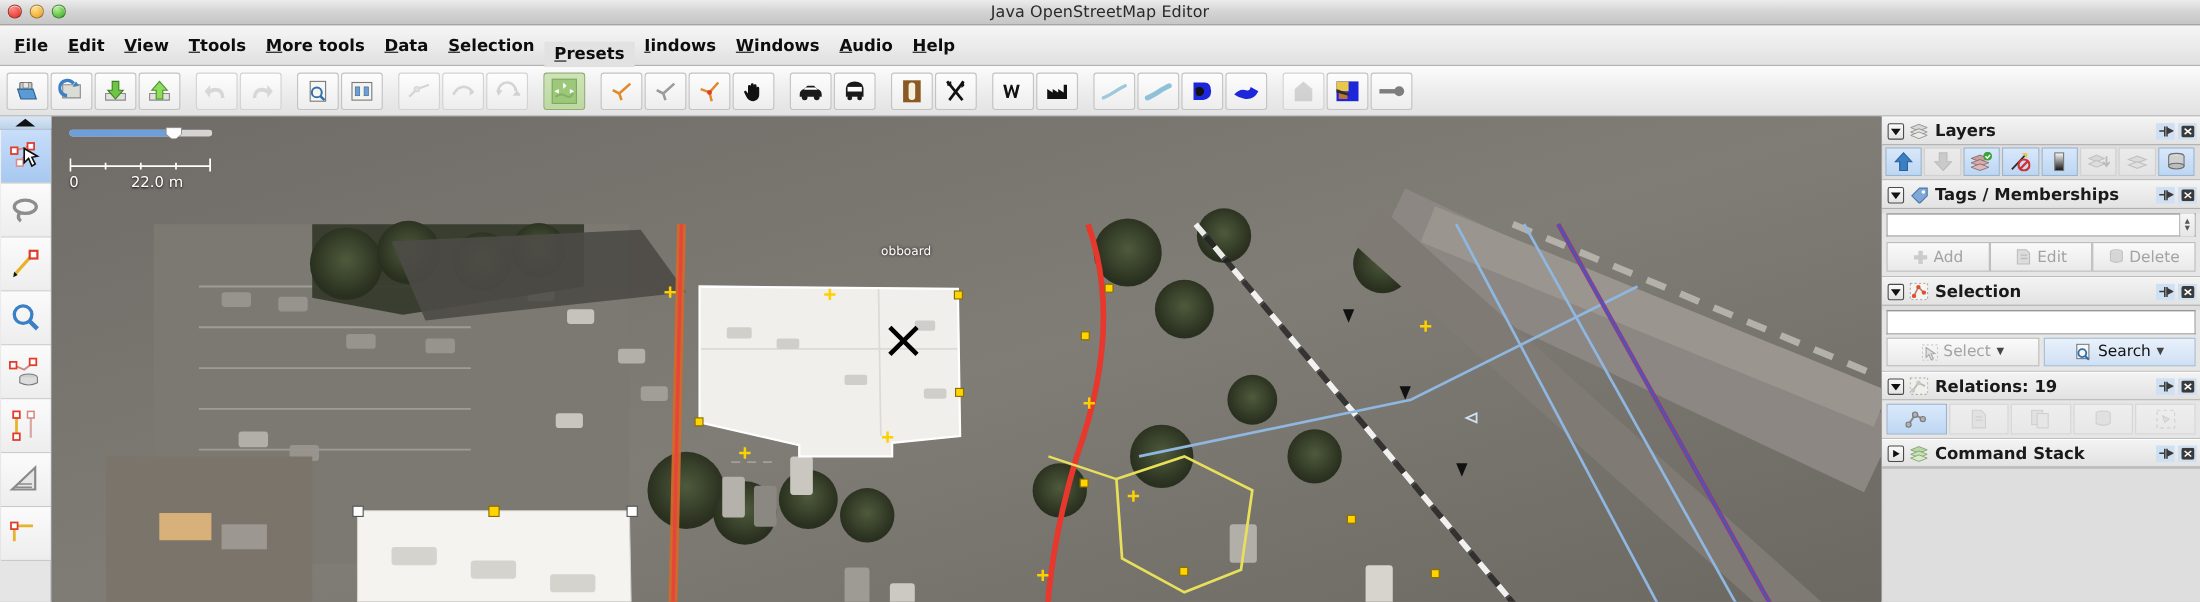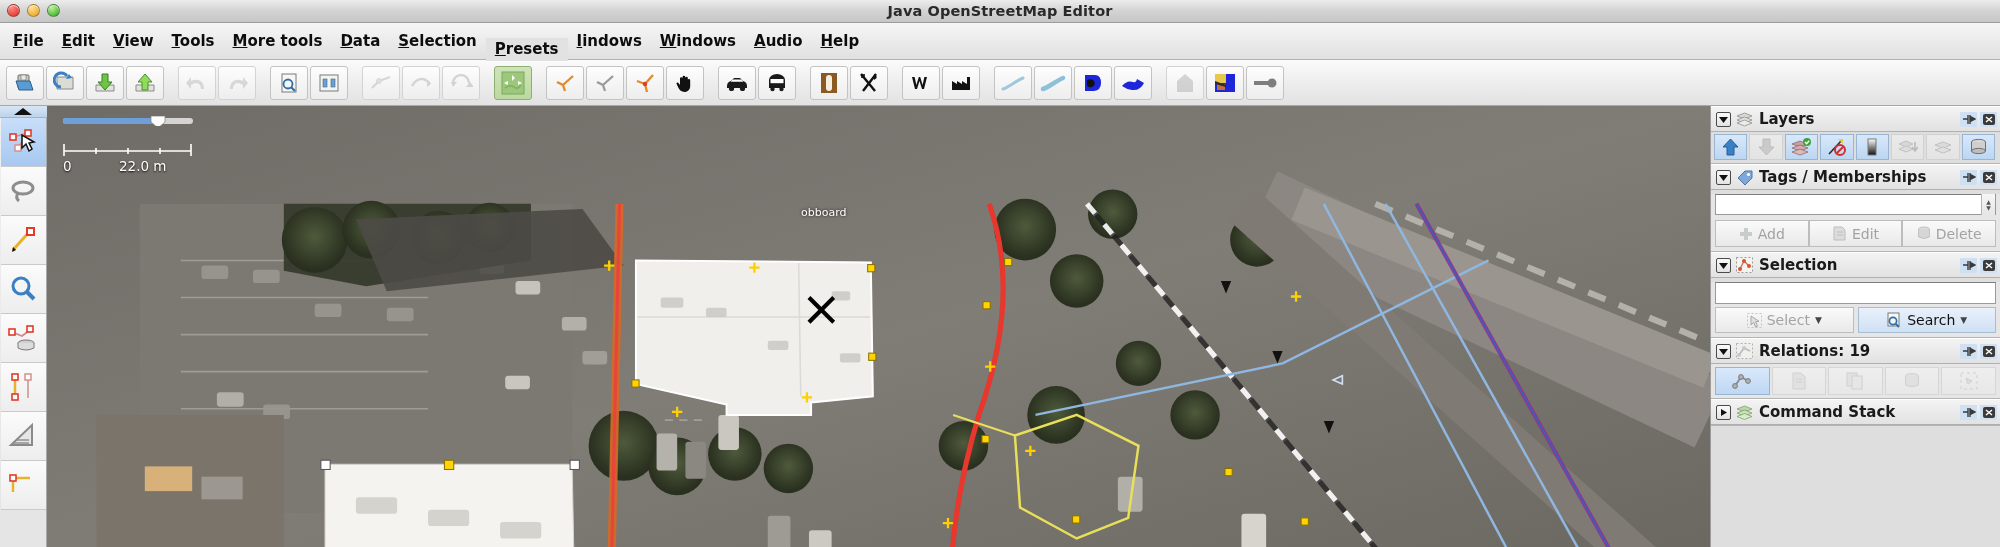--- a/index.html
+++ b/index.html
@@ -25,21 +25,21 @@
   }
   .tl-dot {
     width: 13px; height: 13px; border-radius: 50%;
     border: 1px solid rgba(0,0,0,.32);
     box-shadow: inset 0 1px 1px rgba(255,255,255,.75);
   }
   .tl-close  { background: radial-gradient(circle at 35% 28%, #ff8a80, #e8453c 70%, #b9342c); }
   .tl-min    { background: radial-gradient(circle at 35% 28%, #ffe08a, #f0ae36 70%, #c08a25); }
   .tl-max    { background: radial-gradient(circle at 35% 28%, #b9f094, #54bd3f 70%, #3d9130); }
   #window-title {
-    font-size: 14.5px; color: #2a2a2a; font-weight: 700;
+    font-size: 14.5px; color: #2a2a2a; font-weight: 400;
     letter-spacing: .1px;
   }
 
   
   #menubar {
     height: 37px;
     background: linear-gradient(to bottom, #f6f6f6 0%, #eaeaea 55%, #e0e0e0 100%);
     border-bottom: 1px solid #b2b2b2;
     display: flex; align-items: center;
     padding-left: 4px;
@@ -220,21 +220,21 @@
     <div class="tl-dot tl-min"></div>
     <div class="tl-dot tl-max"></div>
   </div>
   <div id="window-title">Java OpenStreetMap Editor</div>
 </div>
 
 <div id="menubar">
   <div class="menu-item"><span class="mn">F</span><span>ile</span></div>
   <div class="menu-item"><span class="mn">E</span><span>dit</span></div>
   <div class="menu-item"><span class="mn">V</span><span>iew</span></div>
-  <div class="menu-item"><span class="mn">T</span><span>ools</span></div>
+  <div class="menu-item"><span class="mn">T</span><span>tools</span></div>
   <div class="menu-item"><span class="mn">M</span><span>ore tools</span></div>
   <div class="menu-item"><span class="mn">D</span><span>ata</span></div>
   <div class="menu-item"><span class="mn">S</span><span>election</span></div>
   <div class="menu-item active"><span class="mn">P</span><span>resets</span></div>
   <div class="menu-item"><span class="mn">I</span><span>indows</span></div>
   <div class="menu-item"><span class="mn">W</span><span>indows</span></div>
   <div class="menu-item"><span class="mn">A</span><span>udio</span></div>
   <div class="menu-item"><span class="mn">H</span><span>elp</span></div>
 </div>
 
@@ -715,21 +715,21 @@
     </svg>
 
     <div id="scalebar">
       <svg width="130" height="16" viewBox="0 0 130 16">
         <path d="M1 2 L1 14 M33 6 L33 12 M65 6 L65 12 M97 6 L97 12 M128 2 L128 14 M1 9 L128 9" stroke="#ffffff" stroke-width="1.6" fill="none"></path>
       </svg>
       <div class="sb-label" style="left:0">0</div>
       <div class="sb-label" style="left:56px">22.0 m</div>
     </div>
 
-    <div class="overlay-label" style="left:754px; top:100px;">obboard</div>
+    <div class="overlay-label" style="left:754px; top:116px;">obboard</div>
   </div>
 
   <div id="sidebar">
 
     <div class="panel">
       <div class="panel-head">
         <div class="ph-toggle">
           <svg width="9" height="7" viewBox="0 0 9 7">
               <path d="M0 1 L9 1 L4.5 7 z" fill="#111"></path>
             </svg>

